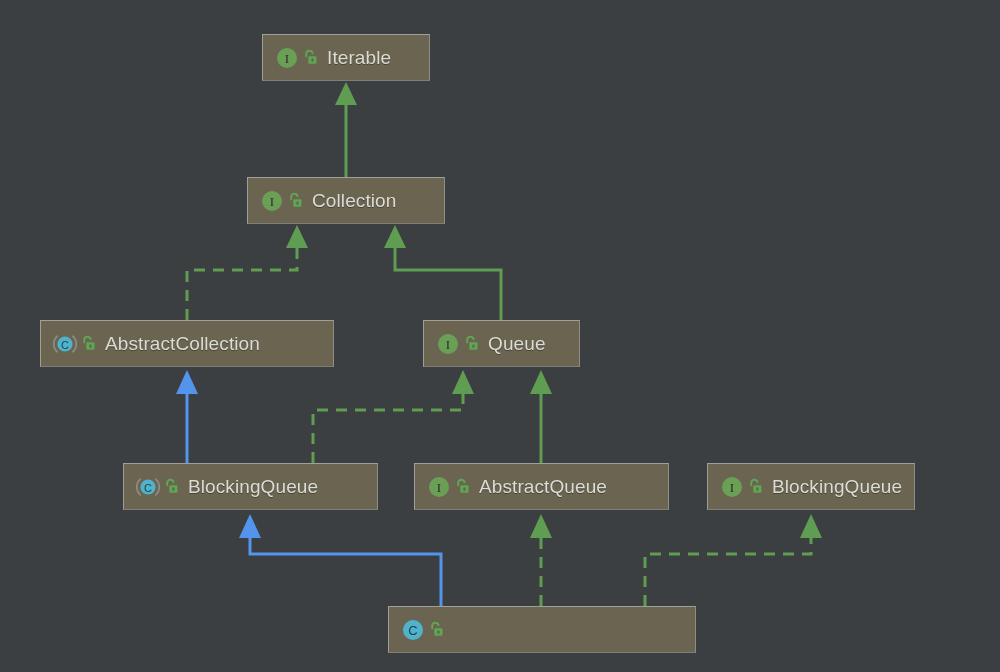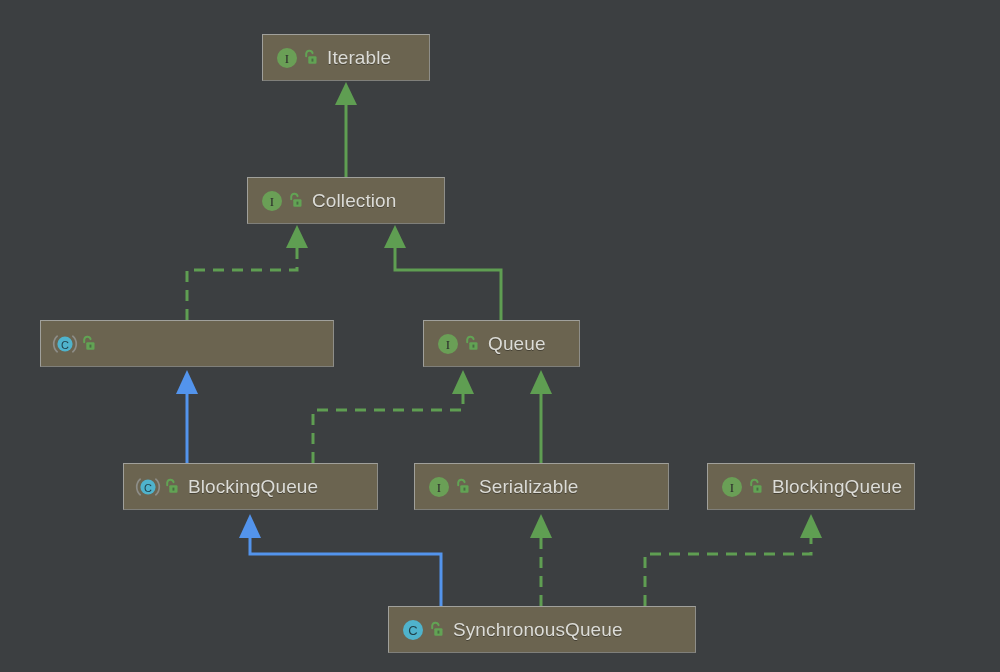--- a/index.html
+++ b/index.html
@@ -142,20 +142,21 @@
       <path d="M5.2 3.2 A10.5 10.5 0 0 0 5.2 18.8" stroke="#8d8d88" stroke-width="1.7" fill="none" stroke-linecap="round"></path>
       <path d="M20.8 3.2 A10.5 10.5 0 0 1 20.8 18.8" stroke="#8d8d88" stroke-width="1.7" fill="none" stroke-linecap="round"></path>
       <circle cx="13" cy="11" r="7.6" fill="#4fb3cc"></circle>
       <text x="13" y="15.8" text-anchor="middle" font-family="Liberation Sans, sans-serif" font-size="11" fill="#1f3f48">C</text>
     </svg>
     <svg class="lock-icon" viewBox="0 0 15 17">
       <path d="M3.2 7.2 V4.6 A3.3 3.3 0 0 1 9.6 4.1" stroke="#62a354" stroke-width="2" fill="none" stroke-linecap="round"></path>
       <rect x="5.3" y="7.2" width="8.2" height="7.6" rx="1.1" fill="#62a354"></rect>
       <rect x="8.5" y="9.6" width="1.9" height="3" fill="#4a6b43"></rect>
     </svg>
+    <span class="label">AbstractCollection</span>
   </div>
 
   <div class="node" style="left:423px; top:320px; width:157px;">
     <svg class="kind-icon" viewBox="0 0 26 22">
       <circle cx="13" cy="11" r="10" fill="#6a9f56"></circle>
       <text x="13" y="16" text-anchor="middle" font-family="Liberation Serif, serif" font-size="13" fill="#2b2b2b">I</text>
     </svg>
     <svg class="lock-icon" viewBox="0 0 15 17">
       <path d="M3.2 7.2 V4.6 A3.3 3.3 0 0 1 9.6 4.1" stroke="#62a354" stroke-width="2" fill="none" stroke-linecap="round"></path>
       <rect x="5.3" y="7.2" width="8.2" height="7.6" rx="1.1" fill="#62a354"></rect>
@@ -182,21 +183,21 @@
   <div class="node" style="left:414px; top:463px; width:255px;">
     <svg class="kind-icon" viewBox="0 0 26 22">
       <circle cx="13" cy="11" r="10" fill="#6a9f56"></circle>
       <text x="13" y="16" text-anchor="middle" font-family="Liberation Serif, serif" font-size="13" fill="#2b2b2b">I</text>
     </svg>
     <svg class="lock-icon" viewBox="0 0 15 17">
       <path d="M3.2 7.2 V4.6 A3.3 3.3 0 0 1 9.6 4.1" stroke="#62a354" stroke-width="2" fill="none" stroke-linecap="round"></path>
       <rect x="5.3" y="7.2" width="8.2" height="7.6" rx="1.1" fill="#62a354"></rect>
       <rect x="8.5" y="9.6" width="1.9" height="3" fill="#4a6b43"></rect>
     </svg>
-    <span class="label">Serializable</span>
+    <span class="label">AbstractQueue</span>
   </div>
 
   <div class="node" style="left:707px; top:463px; width:208px;">
     <svg class="kind-icon" viewBox="0 0 26 22">
       <circle cx="13" cy="11" r="10" fill="#6a9f56"></circle>
       <text x="13" y="16" text-anchor="middle" font-family="Liberation Serif, serif" font-size="13" fill="#2b2b2b">I</text>
     </svg>
     <svg class="lock-icon" viewBox="0 0 15 17">
       <path d="M3.2 7.2 V4.6 A3.3 3.3 0 0 1 9.6 4.1" stroke="#62a354" stroke-width="2" fill="none" stroke-linecap="round"></path>
       <rect x="5.3" y="7.2" width="8.2" height="7.6" rx="1.1" fill="#62a354"></rect>
@@ -208,16 +209,15 @@
   <div class="node" style="left:388px; top:606px; width:308px;">
     <svg class="kind-icon" viewBox="0 0 26 22">
       <circle cx="13" cy="11" r="10" fill="#4fb3cc"></circle>
       <text x="13" y="16" text-anchor="middle" font-family="Liberation Sans, sans-serif" font-size="13" fill="#1f3f48">C</text>
     </svg>
     <svg class="lock-icon" viewBox="0 0 15 17">
       <path d="M3.2 7.2 V4.6 A3.3 3.3 0 0 1 9.6 4.1" stroke="#62a354" stroke-width="2" fill="none" stroke-linecap="round"></path>
       <rect x="5.3" y="7.2" width="8.2" height="7.6" rx="1.1" fill="#62a354"></rect>
       <rect x="8.5" y="9.6" width="1.9" height="3" fill="#4a6b43"></rect>
     </svg>
-    <span class="label">SynchronousQueue</span>
   </div>
 
 </div>
 
 </body></html>

